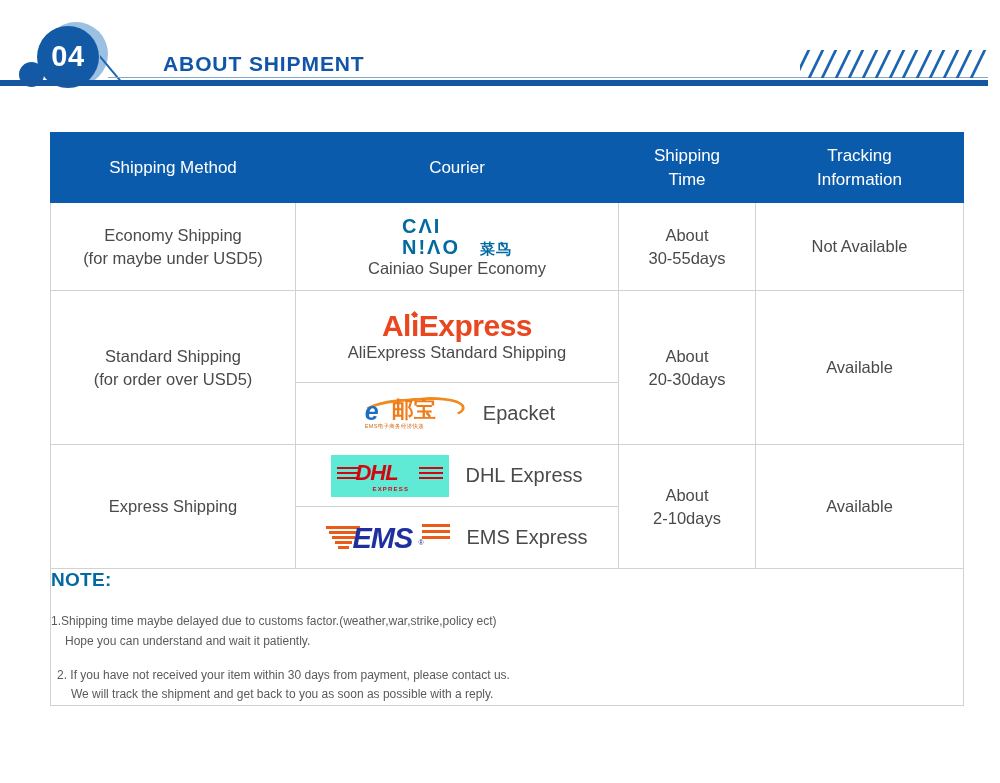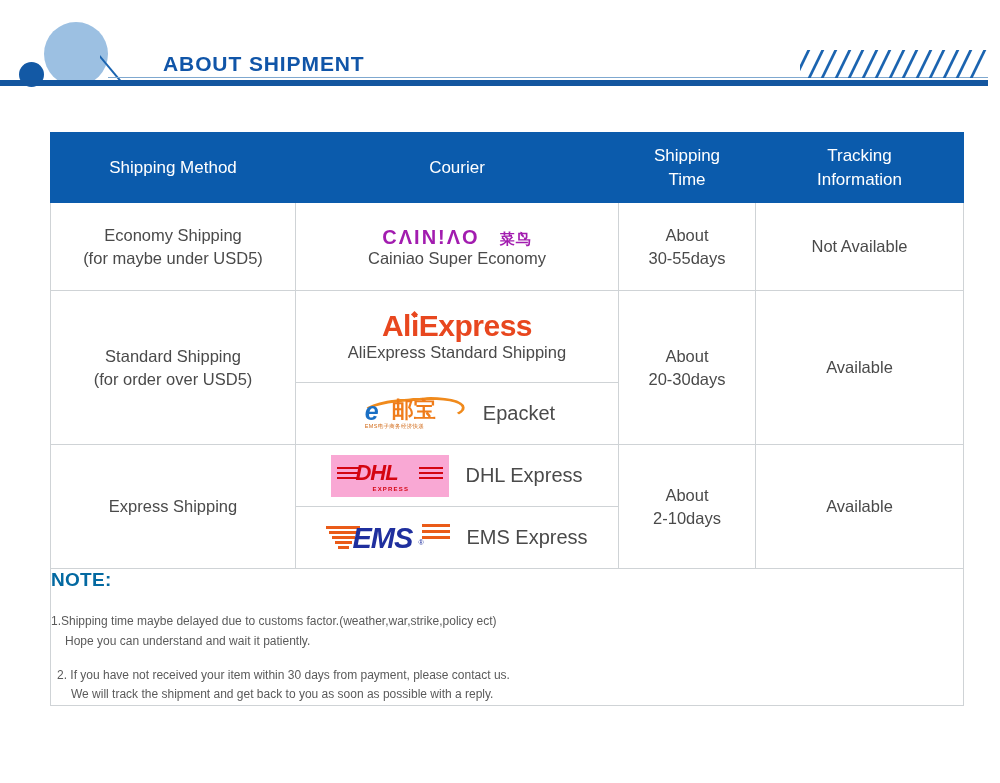--- a/index.html
+++ b/index.html
@@ -169,23 +169,24 @@
   .row2b-h { height: 62px; }
   .row3a-h { height: 62px; }
   .row3b-h { height: 62px; }
 
   .vtop { vertical-align: top; }
   .time-top { padding-top: 16px; }
 
   
   .cainiao {
     display: flex;
-    align-items: flex-end;
-    line-height: 1;
-    color: #a21caf;
+    flex-direction: column;
+    align-items: flex-start;
+    line-height: 1;
+    color: #0369a1;
     font-weight: bold;
     letter-spacing: 2px;
   }
   .cainiao .ln1 { font-size: 20px; }
   .cainiao .ln2 {
     font-size: 20px;
     margin-top: 1px;
     display: flex;
     align-items: baseline;
     gap: 20px;
@@ -250,21 +251,21 @@
     color: #d16a18;
     font-size: 5.5px;
     letter-spacing: 0.3px;
     white-space: nowrap;
   }
 
   
   .dhl-logo {
     position: relative;
     width: 118px; height: 42px;
-    background: #f9a8d4;
+    background: #5eead4;
     display: inline-block;
     overflow: hidden;
   }
   .dhl-text {
     position: absolute;
     left: 24px; top: 7px;
     color: #d40511;
     font-size: 22px;
     font-weight: bold;
     font-style: italic;
@@ -358,20 +359,23 @@
   .note-item.second { padding-left: 6px; }
 </style>
 </head>
 <body>
 
 <div id="page">
 
   <div class="header">
     <div class="badge-dot"></div>
     <div class="badge-shadow"></div>
+    <div class="badge-circle">
+      <span class="badge-num">04</span>
+    </div>
     <div class="title-slash"></div>
     <div class="header-title">ABOUT SHIPMENT</div>
     <div class="header-rule-thin"></div>
     <div class="header-rule-thick"></div>
     <div class="header-stripes" id="stripes">
         <span class="stripe" style="left: 0px;"></span>
         <span class="stripe" style="left: 13.5px;"></span>
         <span class="stripe" style="left: 27px;"></span>
         <span class="stripe" style="left: 40.5px;"></span>
         <span class="stripe" style="left: 54px;"></span>

